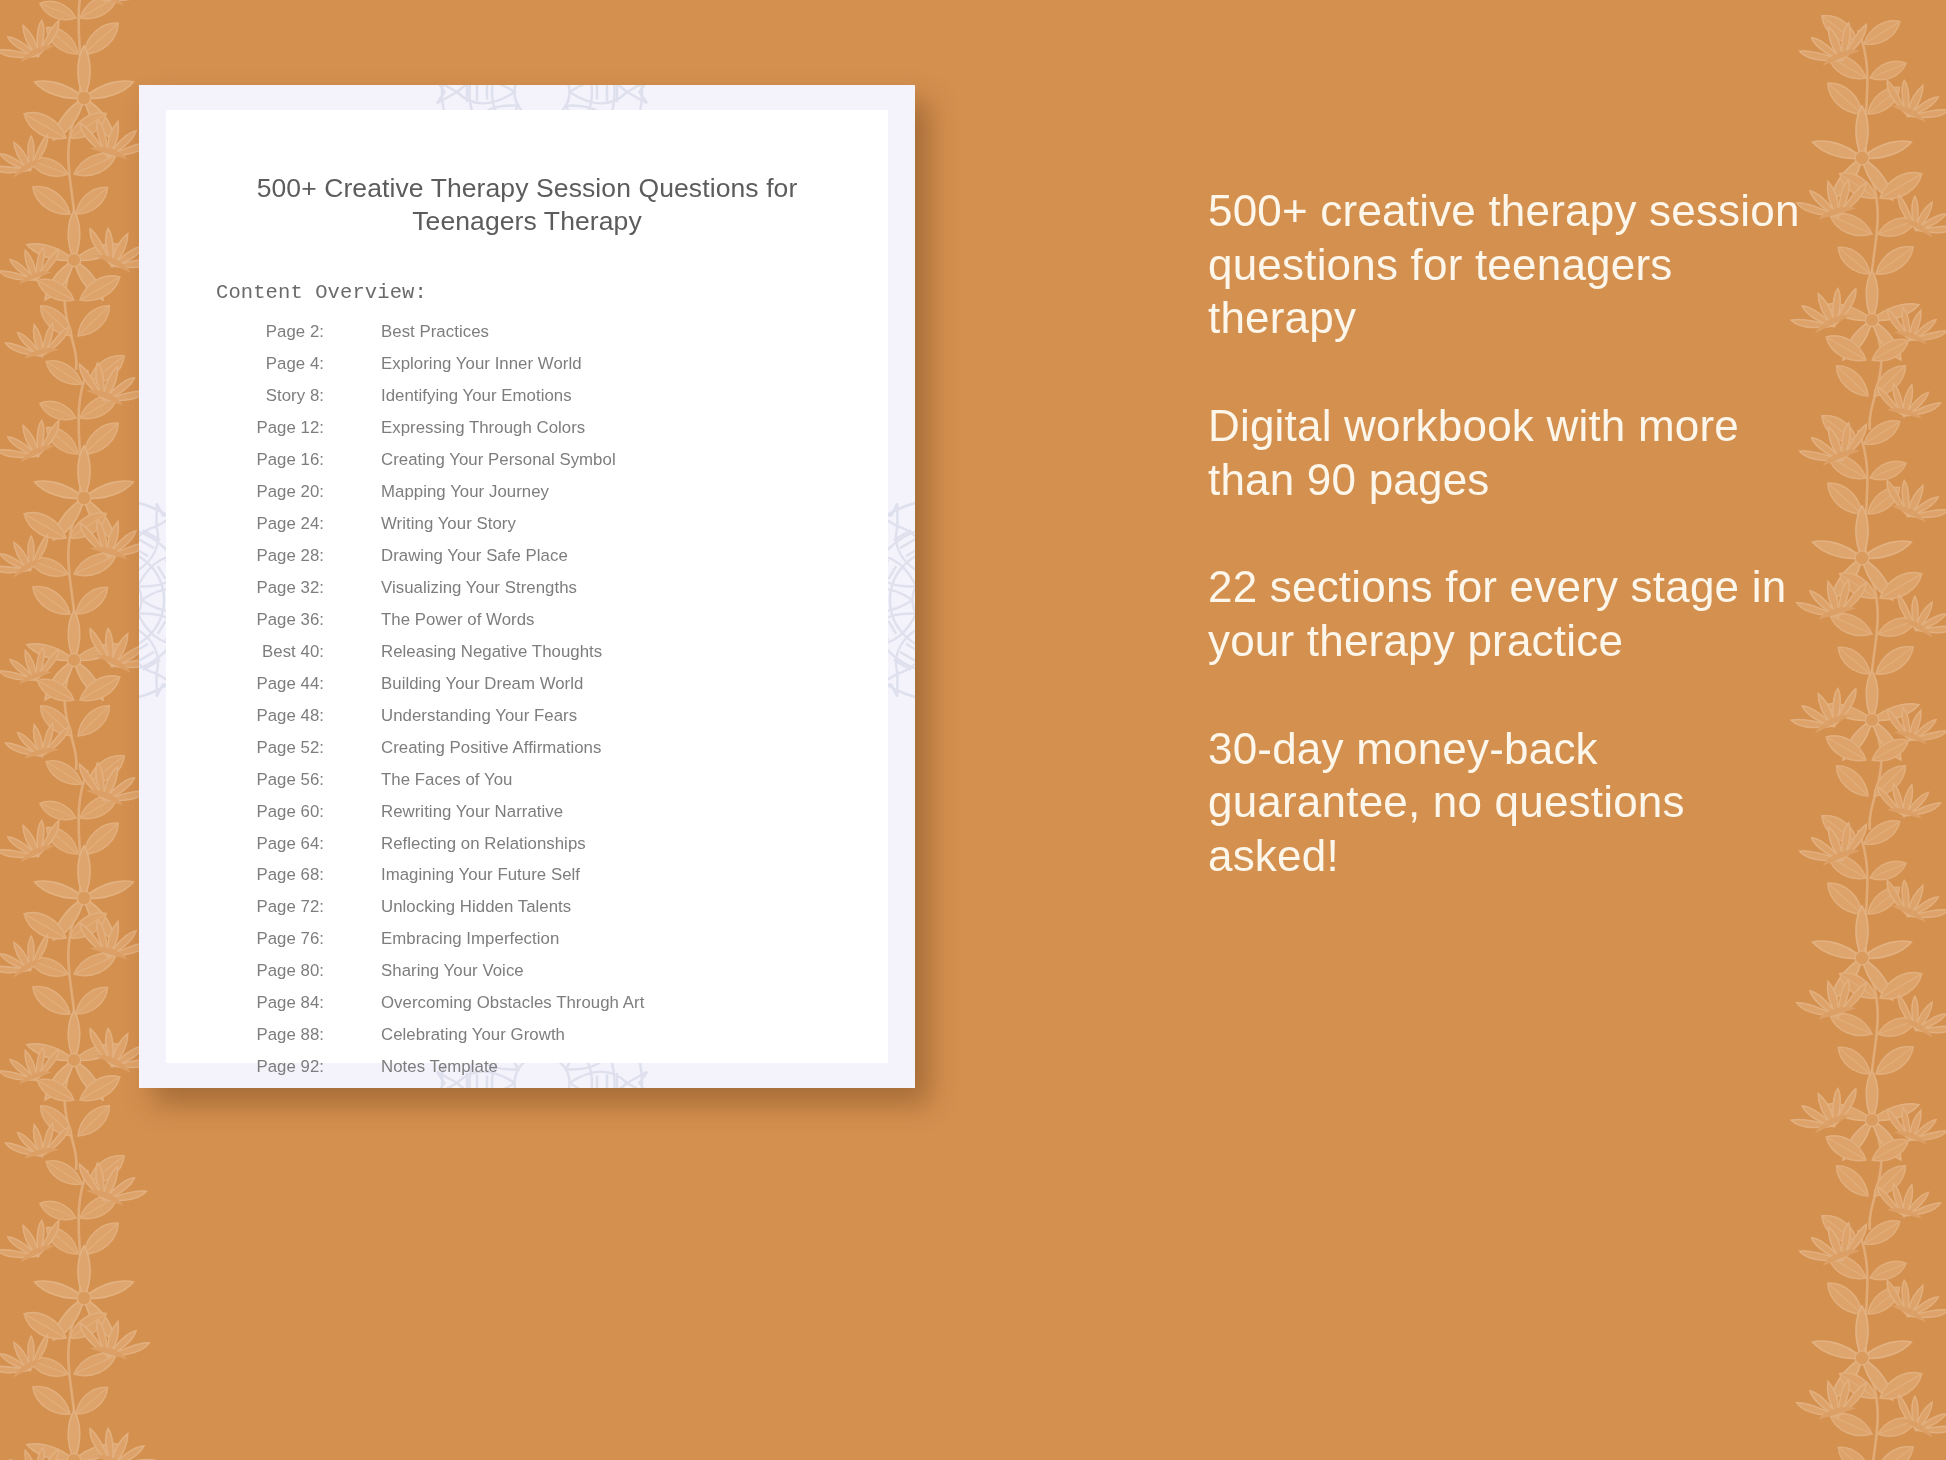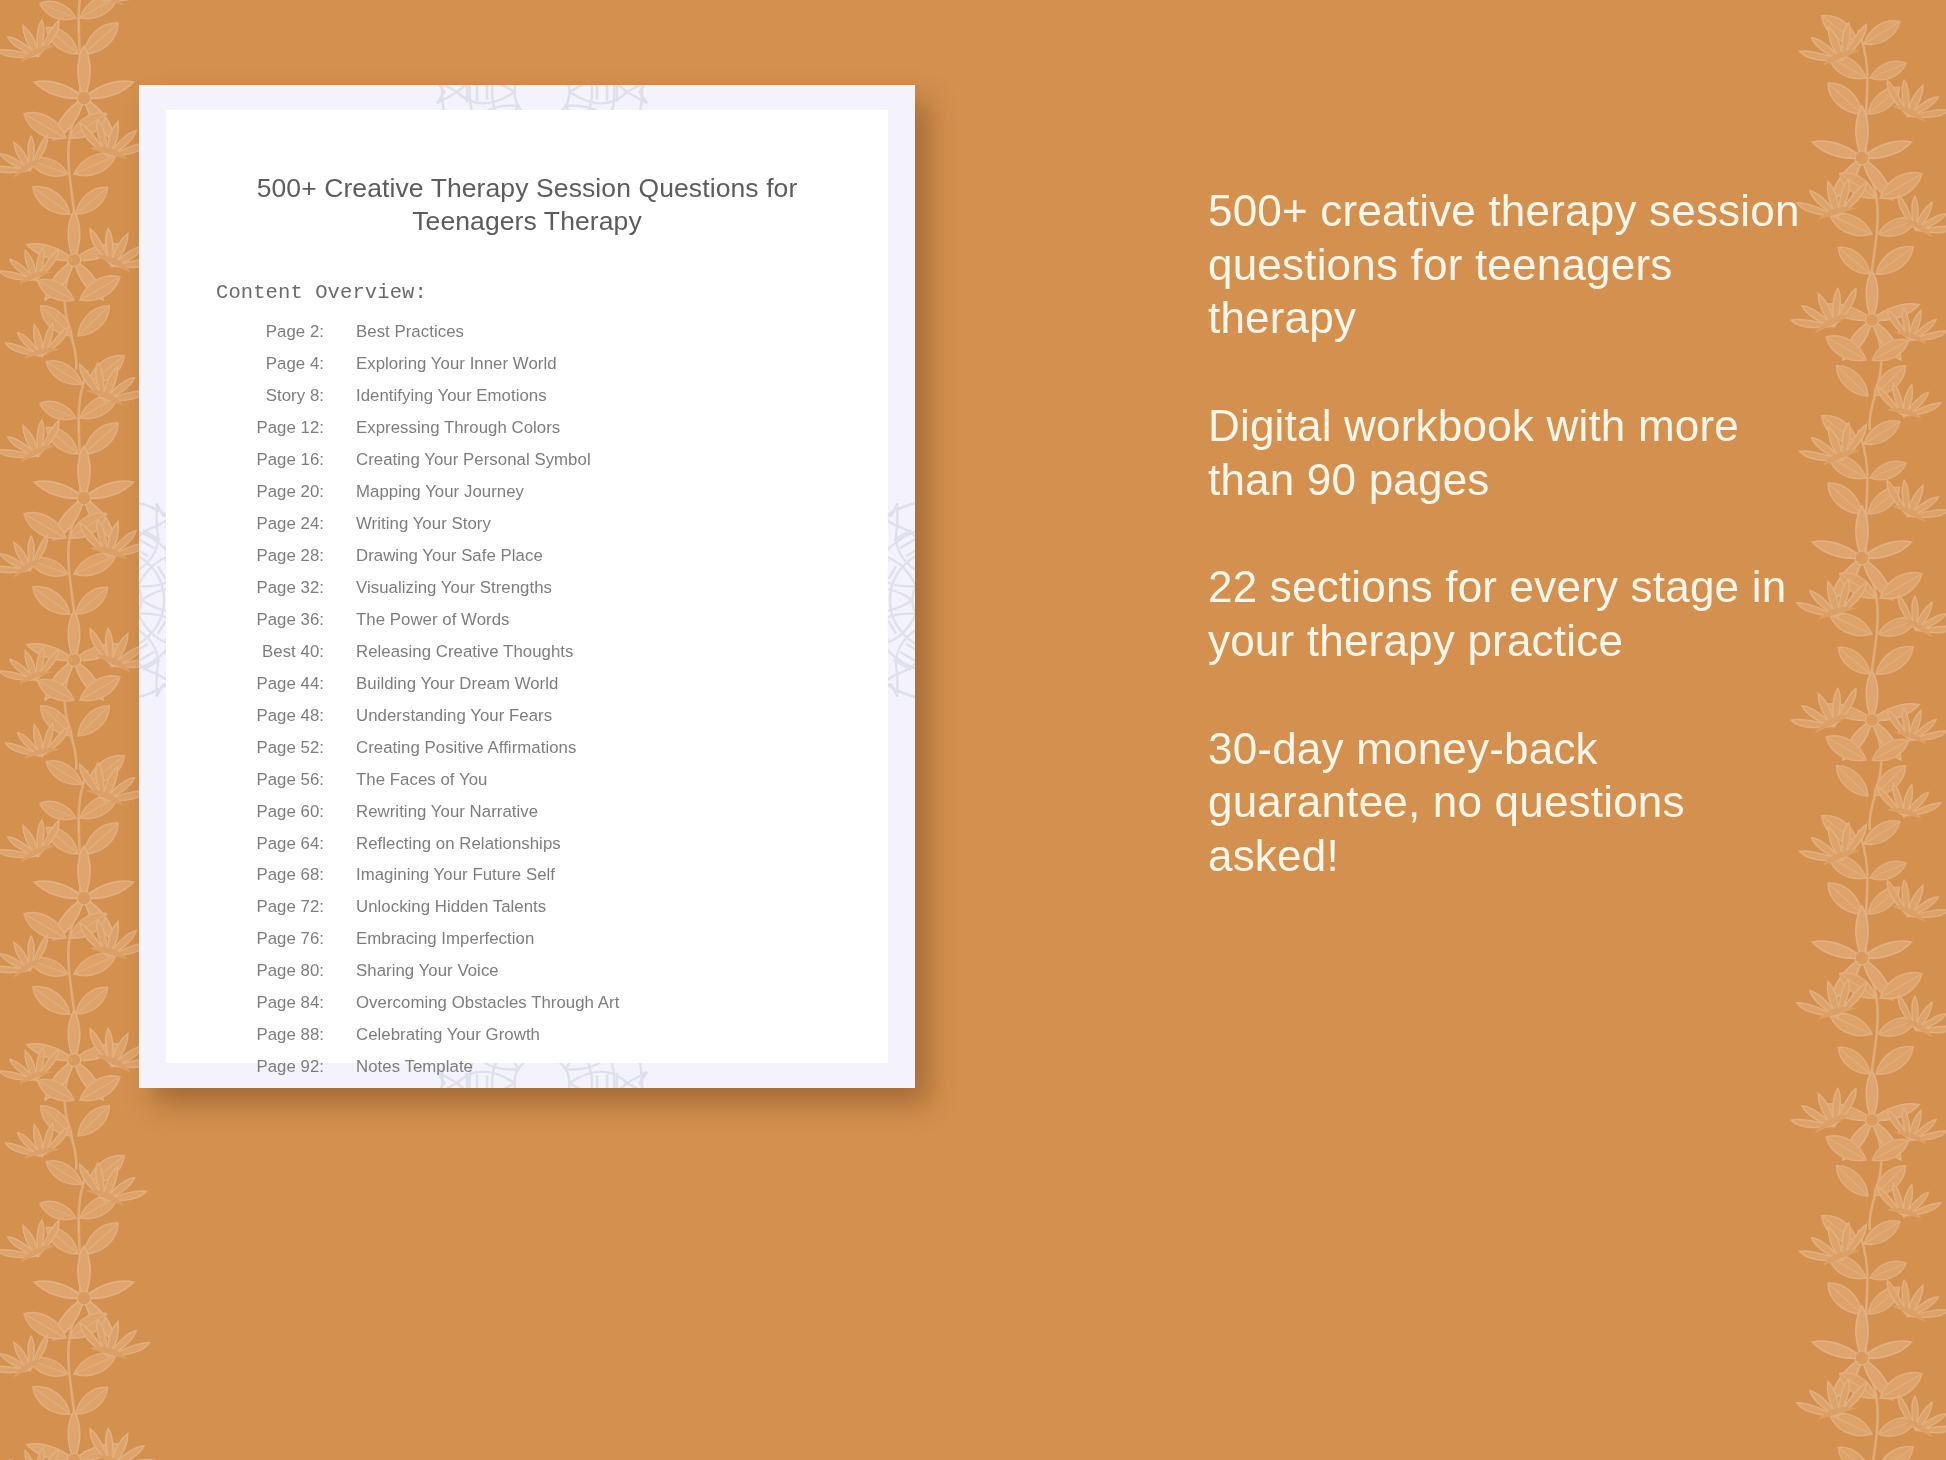--- a/index.html
+++ b/index.html
@@ -98,21 +98,21 @@
     white-space:nowrap;
     gap:28px;
   }
 
   .toc .pg {
     display:inline-block;
     width:84px;
     text-align:right;
     flex:0 0 auto;
   }
-  .toc .ttl { margin-left:4px; }
+  .toc .ttl { margin-left:29px; }
 
   
   .marketing {
     position:absolute;
     left:1208px; top:184px;
     width:600px;
   }
 
   .marketing p {
     color:#fdf6ea;
@@ -337,21 +337,21 @@
           <li>
             <span class="pg">Page 32:</span>
             <span class="ttl">Visualizing Your Strengths</span>
           </li>
           <li>
             <span class="pg">Page 36:</span>
             <span class="ttl">The Power of Words</span>
           </li>
           <li>
             <span class="pg">Best 40:</span>
-            <span class="ttl">Releasing Creative Thoughts</span>
+            <span class="ttl">Releasing Negative Thoughts</span>
           </li>
           <li>
             <span class="pg">Page 44:</span>
             <span class="ttl">Building Your Dream World</span>
           </li>
           <li>
             <span class="pg">Page 48:</span>
             <span class="ttl">Understanding Your Fears</span>
           </li>
           <li>

